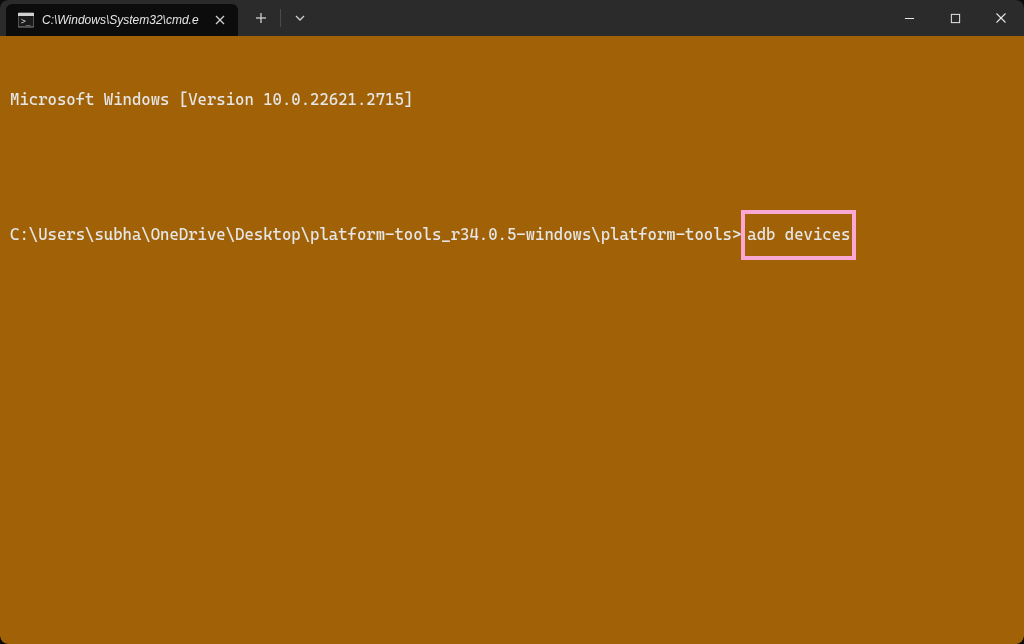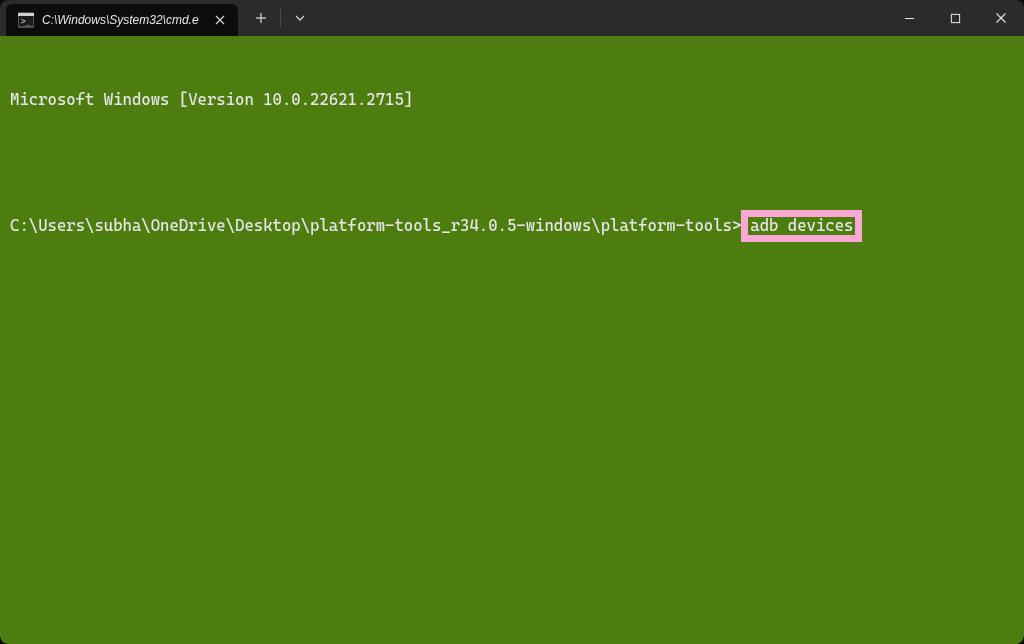--- a/index.html
+++ b/index.html
@@ -97,26 +97,26 @@
     justify-content: center;
     color: #e6e6e6;
   }
   .terminal {
     flex: 1;
     padding: 14px 10px 10px 10px;
     color: #e6e6e6;
     font-size: 16px;
     line-height: 20px;
     white-space: pre;
-    background: #4d7c0f;
+    background: #a16207;
   }
   .line { display: block; }
   .highlight-box {
-    border: 7px solid #f9a8d4;
-    padding: 0 2px;
+    border: 4px solid #f9a8d4;
+    padding: 12px 2px;
     display: inline-block;
     line-height: 18px;
   }
   .spacer-line { height: 20px; }
 </style>
 </head>
 <body>
 
 <div class="window">
   <div class="titlebar">

